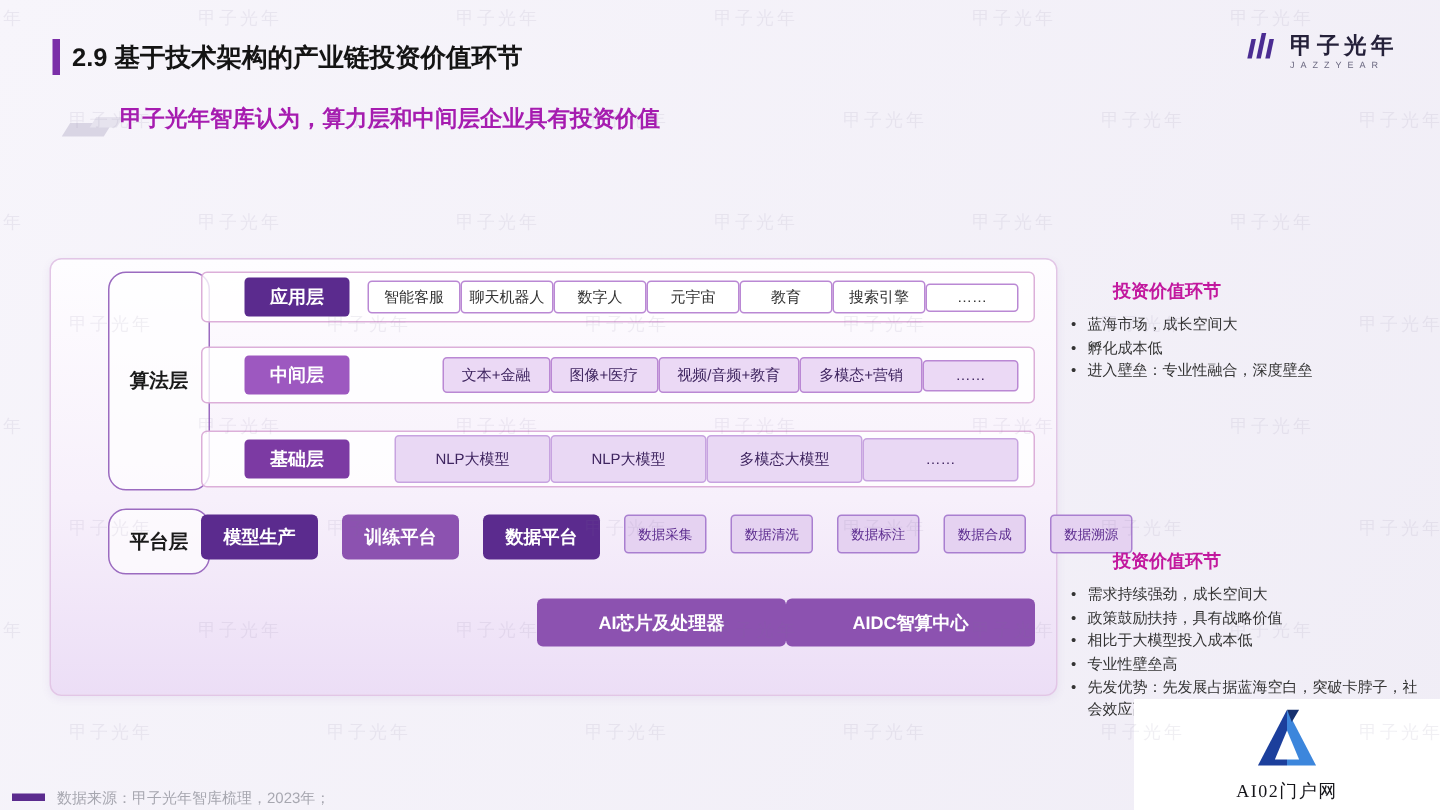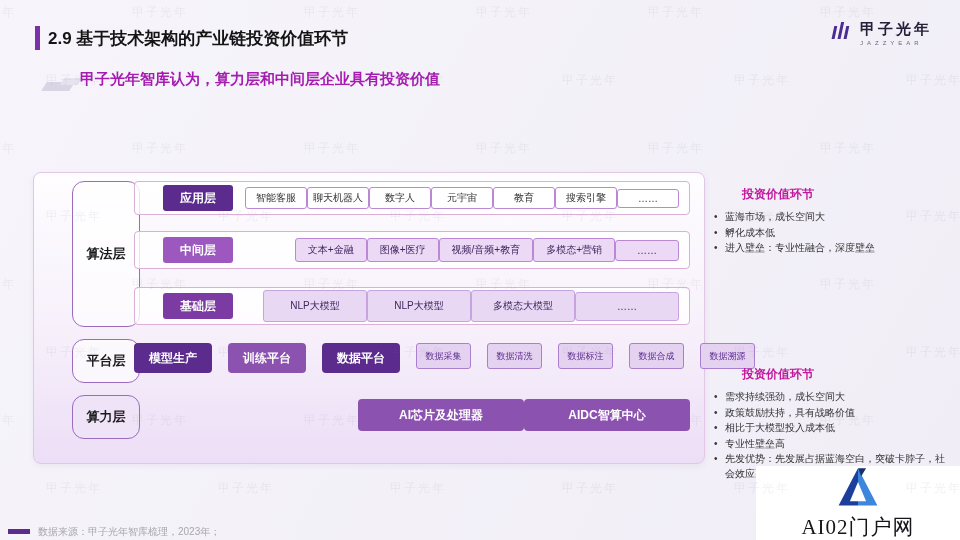--- a/index.html
+++ b/index.html
@@ -92,21 +92,21 @@
 
   
   .foot-dash { position: absolute; left: 8px; top: 529px; width: 22px; height: 5px; background: #5B2B8E; z-index: 2; }
   .source { position: absolute; left: 38px; top: 525px; font-size: 10px; color: #A7A7B0; z-index: 2; }
 
   
   .badge {
     position: absolute; right: 0; bottom: 0; width: 204px; height: 74px; background: #fff; z-index: 5;
     display: flex; flex-direction: column; align-items: center; justify-content: center; gap: 2px;
   }
-  .badge-text { font-family: "Liberation Serif", "DejaVu Serif", serif; font-size: 21px; color: #15151A; letter-spacing: 1px; }
+  .badge-text { font-family: "Liberation Serif", "DejaVu Serif", serif; font-size: 12px; color: #15151A; letter-spacing: 1px; }
 </style>
 </head>
 <body>
 
 <div class="slide">
 
   <div id="wm-layer">
       <span class="wm" style="left: -40px; top: 4px;">甲子光年</span>
       <span class="wm" style="left: 132px; top: 4px;">甲子光年</span>
       <span class="wm" style="left: 304px; top: 4px;">甲子光年</span>
@@ -177,21 +177,20 @@
   </div>
 
   <div class="deco1"></div>
   <div class="deco2"></div>
   <div class="subtitle">甲子光年智库认为，算力层和中间层企业具有投资价值</div>
 
   <div class="panel">
 
     <div class="side-label side-algo">算法层</div>
     <div class="side-label side-plat">平台层</div>
-    <div class="side-label side-comp">算力层</div>
 
     <div class="row" style="top:8px;height:34px;">
       <div class="hdr hdr-app">应用层</div>
       <div class="items">
         <div class="item item-white">智能客服</div>
         <div class="item item-white">聊天机器人</div>
         <div class="item item-white">数字人</div>
         <div class="item item-white">元宇宙</div>
         <div class="item item-white">教育</div>
         <div class="item item-white">搜索引擎</div>

